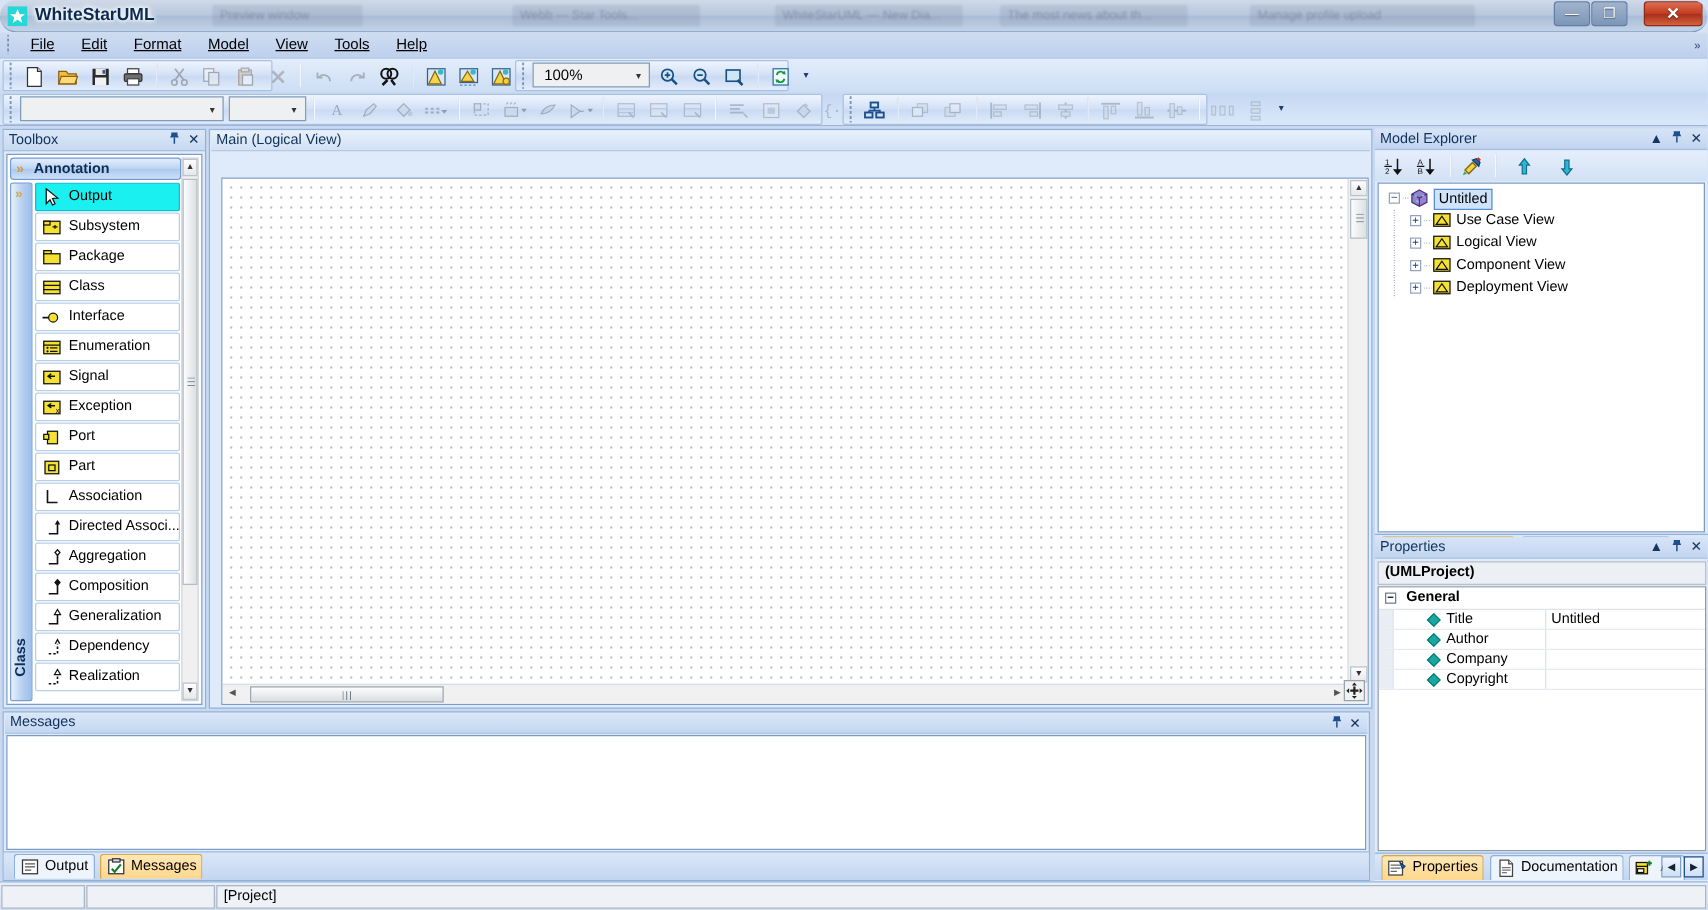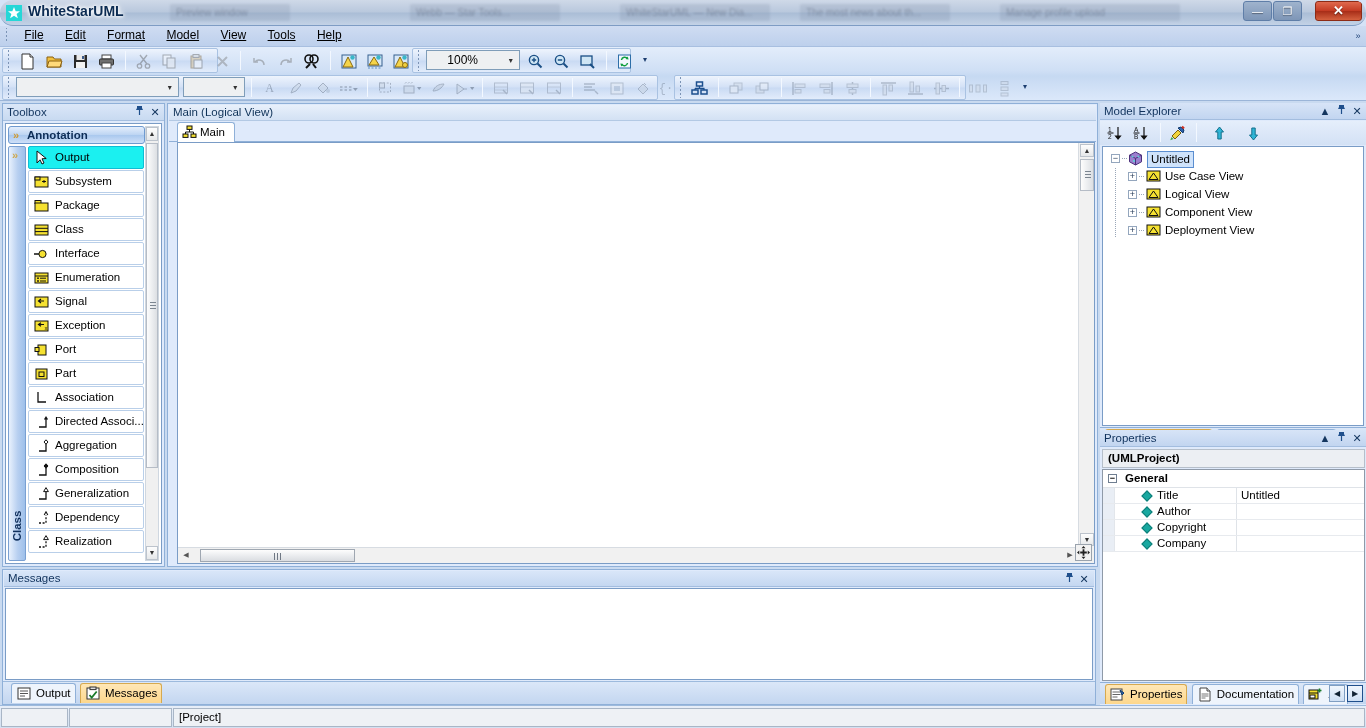--- a/index.html
+++ b/index.html
@@ -109,21 +109,21 @@
     display: inline-block; width: 1px; height: 19px; vertical-align: middle;
     margin: 0 3px; background: #9fb8da; border-right: 1px solid #f3f8ff;
   }
   .tbmore {
     display: inline-block; width: 11px; height: 22px; vertical-align: middle;
     text-align: center; line-height: 22px; color: #1d3e70; font-size: 8px;
   }
   .tcombo {
     display: inline-block; vertical-align: middle; height: 20px;
     border: 1px solid #7f9db9; background: #eef0f2; position: relative;
-    font-size: 12px; line-height: 19px; padding-left: 20px; color: #000;
+    font-size: 12px; line-height: 19px; padding-left: 8px; color: #000;
   }
   .tcombo .arrow {
     position: absolute; right: 2px; top: 3px; width: 13px; height: 14px;
     text-align: center; line-height: 13px; font-size: 8px; color: #333;
   }
   .disabled { opacity: .42; }
 
   
   #workarea {
     position: absolute; left: 0; top: 101px; width: 1366px; height: 604px;
@@ -904,33 +904,20 @@
             <span class="grips"></span>
           </div>
         <div class="sb-arrow" style="bottom:0">▼</div>
       </div>
     </div>
   </div>
 
   <div id="docarea">
     <div id="doc-caption">Main (Logical View)</div>
 
-    <div id="doc-tabstrip">
-      <div class="doc-tab">
-        <span class="dt-icon">
-          <svg width="15" height="15" viewBox="0 0 15 15">
-              <rect x="5" y="1" width="5" height="3.4" fill="#f5e131" stroke="#111"></rect>
-              <rect x="1" y="9" width="5" height="3.4" fill="#f5e131" stroke="#111"></rect>
-              <rect x="9" y="9" width="5" height="3.4" fill="#f5e131" stroke="#111"></rect>
-              <path d="M7.5 4.4v2.6M3.5 7h8M3.5 7v2M11.5 7v2" stroke="#111" fill="none"></path>
-            </svg>
-        </span>
-        <span>Main</span>
-      </div>
-    </div>
 
     <div id="canvas-wrap">
       <div id="canvas"></div>
 
       <div id="cv-vscroll">
         <div class="sb-arrow" style="left:1px;top:1px;width:14px;height:13px;font-size:7px">▲</div>
         <div class="sb-thumb" style="left:1px;top:16px;width:14px;height:32px">
             <span class="grips" style="left:4px"></span>
           </div>
         <div class="sb-arrow" style="left:1px;bottom:1px;width:14px;height:13px;font-size:7px">▼</div>
@@ -1124,27 +1111,27 @@
       </div>
       <div class="pr-row">
         <span class="gut"></span>
         <span class="dia"></span>
         <span class="pname">Author</span>
         <span class="pval"></span>
       </div>
       <div class="pr-row">
         <span class="gut"></span>
         <span class="dia"></span>
-        <span class="pname">Copyright</span>
+        <span class="pname">Company</span>
         <span class="pval"></span>
       </div>
       <div class="pr-row">
         <span class="gut"></span>
         <span class="dia"></span>
-        <span class="pname">Company</span>
+        <span class="pname">Copyright</span>
         <span class="pval"></span>
       </div>
     </div>
 
     <div id="pr-tabs">
       <div class="dtab active" style="margin-left:5px">
         <span class="dti">
           <svg width="16" height="15" viewBox="0 0 16 15">
               <rect x="1" y="2" width="11" height="11" fill="#fff" stroke="#444"></rect>
               <path d="M2.5 5h8M2.5 7.5h8M2.5 10h5" stroke="#666"></path>

